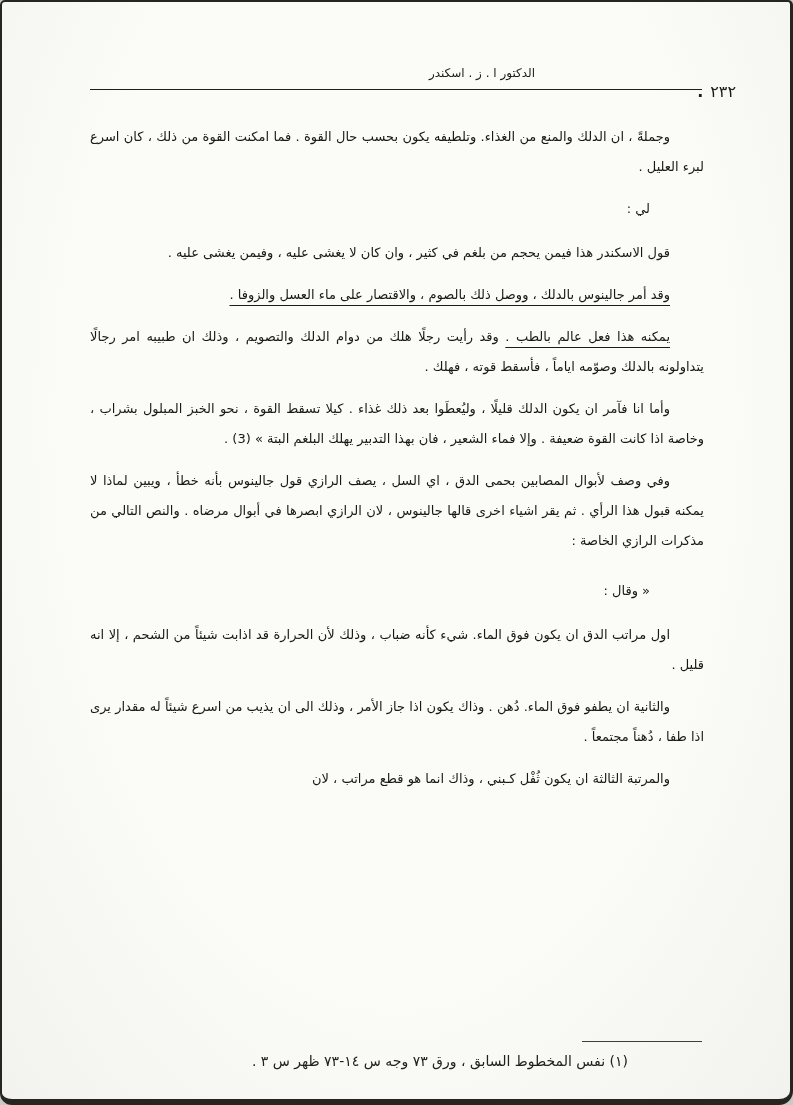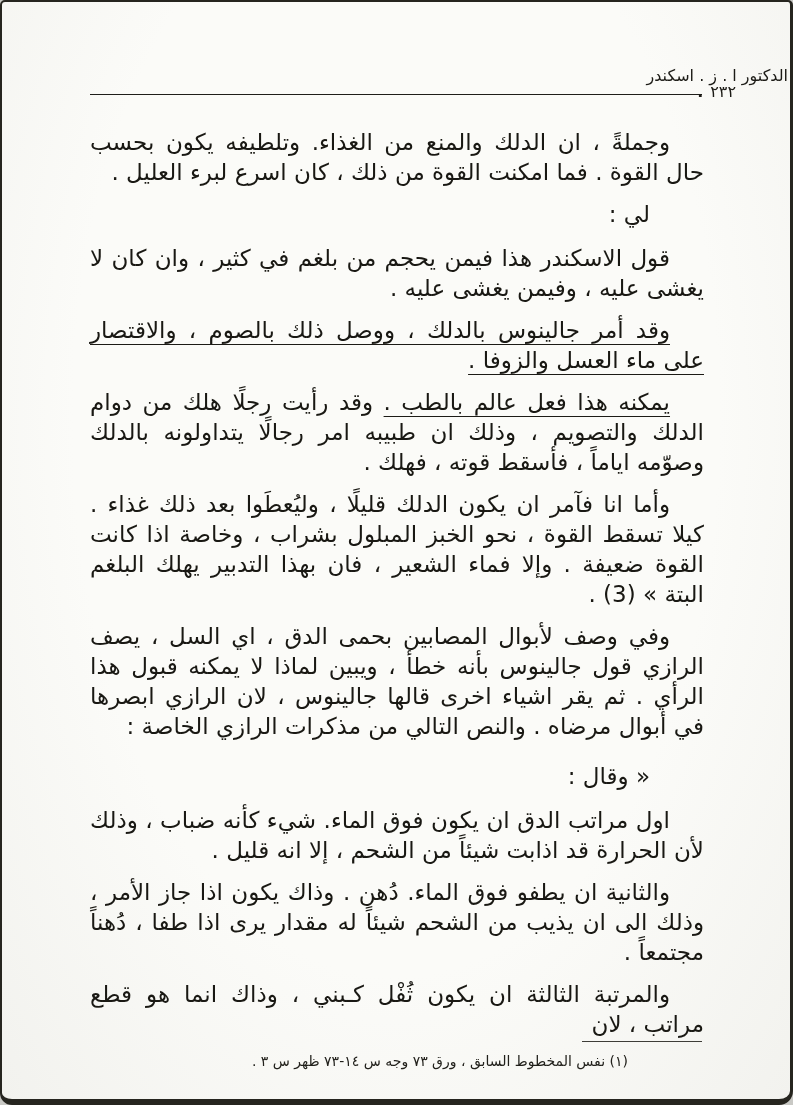--- a/index.html
+++ b/index.html
@@ -15,36 +15,36 @@
     border: 2px solid #26251f;
     border-right-width: 3px;
     border-bottom-width: 6px;
     border-radius: 5px 5px 14px 12px;
     overflow: hidden;
     box-sizing: border-box;
   }
   
   .hdr { margin: 64px 88px 0; position: relative; direction: rtl; }
   .hdr-title {
-    display: block; 
+    display: block; text-align: center;
     transform: translateX(86px);
-    font-size: 16px; letter-spacing: .5px; color: #1c1b16;
+    font-size: 12px; letter-spacing: .5px; color: #1c1b16;
   }
   .hdr-num {
     position: absolute; right: -34px; top: 16px;
     font-size: 16px; color: #1c1b16; white-space: nowrap;
   }
   .hdr-dot { margin-right: 7px; font-weight: bold; }
   .hdr-rule { margin-top: 9px; border-top: 1.6px solid #1f1e1a; height: 0; }
   
   .bodytext {
     margin: 32px 86px 0 88px;
     direction: rtl;
     text-align: justify;
-    font-size: 23px;
+    font-size: 13px;
     line-height: 30px;
     color: #191813;
   }
   .para { margin: 0 0 12px; text-indent: 34px; }
   .cue  { text-indent: 54px; margin: 2px 0 14px; }
   .qgap { margin-top: 20px; }
   .u {
     text-decoration: underline;
     text-underline-offset: 6px;
     text-decoration-thickness: 1.4px;
@@ -83,21 +83,21 @@
     <p class="para"><span class="u">يمكنه هذا فعل عالم بالطب .</span> <span>وقد رأيت رجلًا هلك من دوام الدلك والتصويم ، وذلك ان طبيبه امر رجالًا يتداولونه بالدلك وصوّمه اياماً ، فأسقط قوته ، فهلك .</span></p>
 
     <p class="para">وأما انا فآمر ان يكون الدلك قليلًا ، وليُعطَوا بعد ذلك غذاء . كيلا تسقط القوة ، نحو الخبز المبلول بشراب ، وخاصة اذا كانت القوة ضعيفة . وإلا فماء الشعير ، فان بهذا التدبير يهلك البلغم البتة » (3) .</p>
 
     <p class="para">وفي وصف لأبوال المصابين بحمى الدق ، اي السل ، يصف الرازي قول جالينوس بأنه خطأ ، ويبين لماذا لا يمكنه قبول هذا الرأي . ثم يقر اشياء اخرى قالها جالينوس ، لان الرازي ابصرها في أبوال مرضاه . والنص التالي من مذكرات الرازي الخاصة :</p>
 
     <p class="para cue qgap">« وقال :</p>
 
     <p class="para">اول مراتب الدق ان يكون فوق الماء. شيء كأنه ضباب ، وذلك لأن الحرارة قد اذابت شيئاً من الشحم ، إلا انه قليل .</p>
 
-    <p class="para">والثانية ان يطفو فوق الماء. دُهن . وذاك يكون اذا جاز الأمر ، وذلك الى ان يذيب من الشحم شيئاً له مقدار يرى اذا طفا ، دُهناً مجتمعاً .</p>
+    <p class="para">والثانية ان يطفو فوق الماء. دُهن . وذاك يكون اذا جاز الأمر ، وذلك الى ان يذيب من اسرع شيئاً له مقدار يرى اذا طفا ، دُهناً مجتمعاً .</p>
 
     <p class="para">والمرتبة الثالثة ان يكون ثُفْل كـبني ، وذاك انما هو قطع مراتب ، لان</p>
 
   </main>
 
   <footer class="pfoot">
     <div class="fn-rule"></div>
     <p class="footnote">(١) نفس المخطوط السابق ، ورق ٧٣ وجه س ١٤-٧٣ ظهر س ٣ .</p>
   </footer>
 

